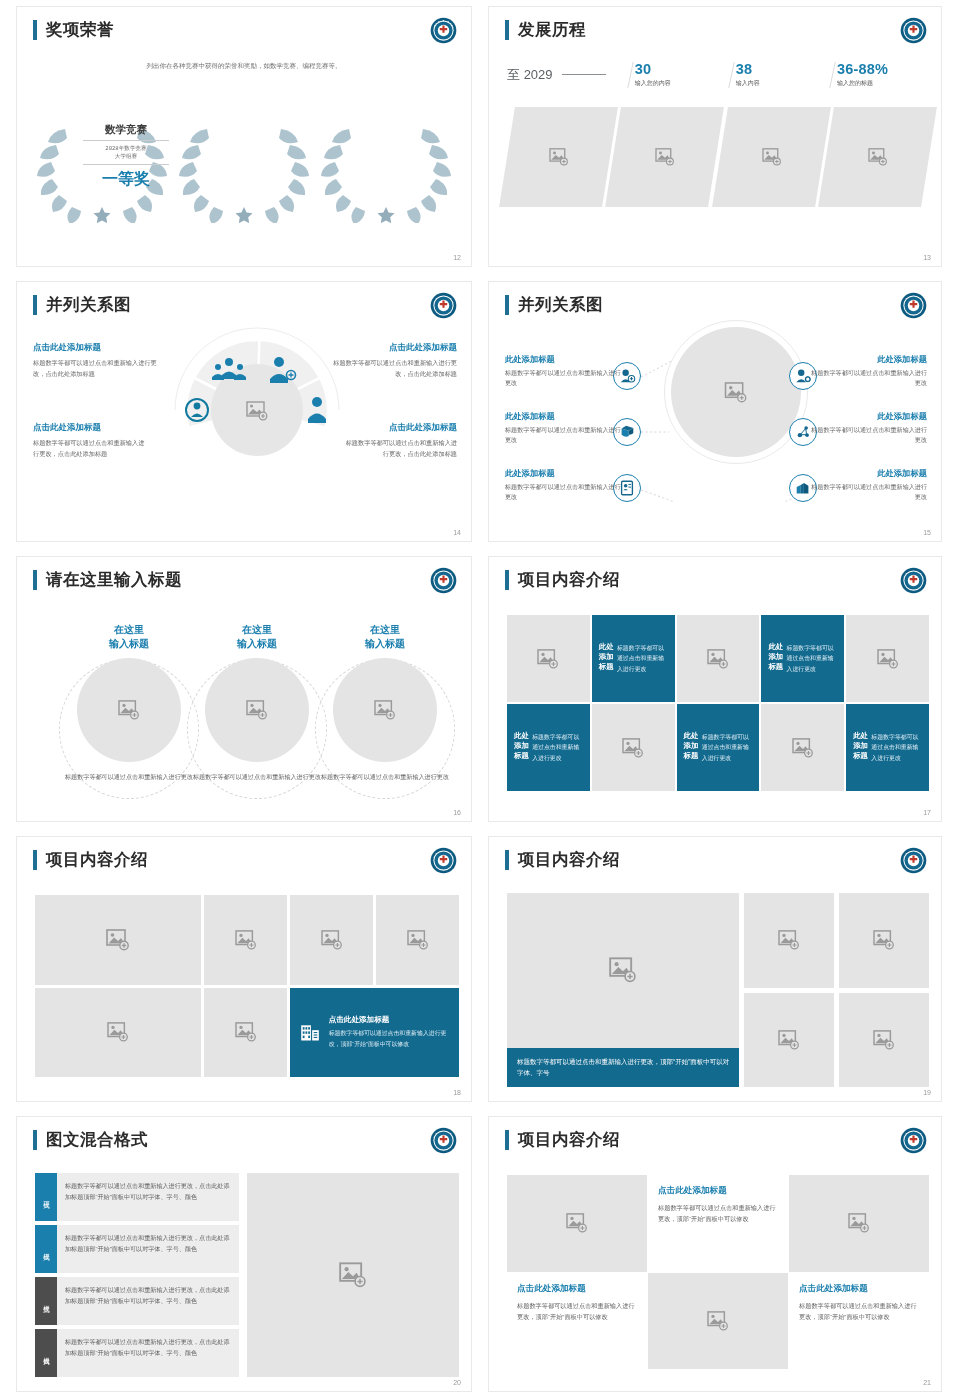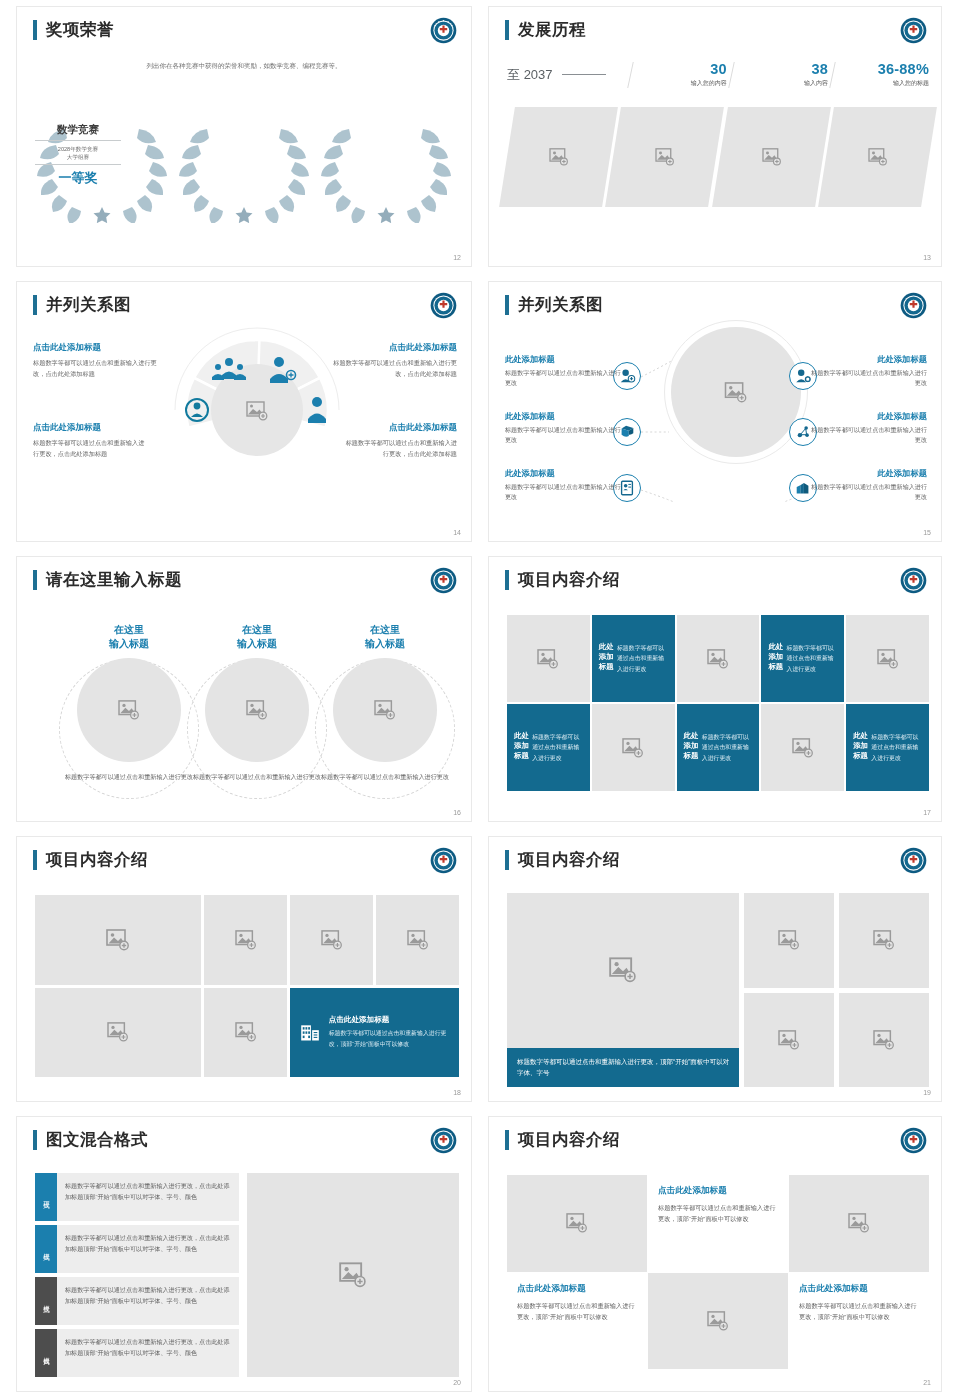--- a/index.html
+++ b/index.html
@@ -35,33 +35,33 @@
   .ph { position:relative; display:inline-block; }
   .ph svg { display:block; }
 
   .gray { background:#e4e4e4; }
   .teal { background:#136a8f; }
 
   
   .s12-h1 { position:absolute; top:32px; left:0; right:0; text-align:center; font-size:17px; font-weight:bold; color:#4a4a4a; letter-spacing:0.5px;}
   .s12-sub { position:absolute; top:55px; left:0; right:0; text-align:center; font-size:6.5px; color:#6d6d6d; }
   .wreaths { position:absolute; top:108px; left:0; right:0; display:flex; justify-content:space-around; padding:0 14px; }
-  .wreath { position:relative; width:134px; height:108px; display:flex; flex-direction:column; align-items:flex-start; }
+  .wreath { position:relative; width:134px; height:108px; display:flex; flex-direction:column; align-items:flex-end;font-family:Liberation Mono, monospace; }
   .wreath .inner { position:relative; z-index:2; width:86px; text-align:center; padding-top:8px; }
   .wr-t { font-size:10.5px; font-weight:bold; color:#3d3d3d; padding-bottom:3px; border-bottom:1px solid #c8ccce; }
   .wr-l1 { font-size:5.6px; color:#6a6a6a; margin-top:4px; line-height:1.45; padding-bottom:3px; border-bottom:1px solid #c8ccce; }
-  .wr-a { font-size:13px; font-weight:bold; color:#1b7fae; margin-top:4px; }
+  .wr-a { font-size:16px; font-weight:bold; color:#1b7fae; margin-top:4px; }
   .wreath .lv { position:absolute; top:0; left:0; width:134px; height:108px; z-index:1; }
 
   
   .s13-stats { position:absolute; top:54px; left:18px; right:12px; display:flex; align-items:center; }
   .s13-year { font-size:13px; color:#5a5f63; white-space:nowrap; }
   .s13-line { width:44px; height:1px; background:#8a8f93; margin-left:9px; }
   .s13-sep { width:1px; height:26px; background:#dcdcdc; transform:skewX(-12deg); margin:0 4px; }
-  .s13-stat { flex:1; text-align:right; }
+  .s13-stat { flex:1; text-align:left; }
   .s13-num { font-size:14.5px; font-weight:bold; color:#1b7fae; letter-spacing:0.2px;}
   .s13-lbl { font-size:6px; color:#545454; margin-top:2px; }
   .s13-imgs { position:absolute; top:100px; left:18px; right:12px; height:100px; display:flex; }
   .s13-cell { flex:1; background:#e4e4e4; display:flex; align-items:center; justify-content:center; margin-right:3px; }
   .s13-cell:last-child { margin-right:0; }
   .sk1 { transform: skewX(-9deg); }
   .sk1 > * { transform: skewX(9deg); }
 
   
   .s14-l { position:absolute; font-size:7.8px; }
@@ -238,21 +238,21 @@
         <circle cx="20" cy="20" r="19" fill="#0e5b82"></circle>
           <circle cx="20" cy="20" r="15" fill="#fff"></circle>
         <circle cx="20" cy="20" r="13.5" fill="#14688f"></circle>
           <circle cx="20" cy="20" r="8.5" fill="#ffffff"></circle>
         <path d="M18.4 12.5h3.2v3.9h3.9v3.2h-3.9v3.9h-3.2v-3.9h-3.9v-3.2h3.9z" fill="#c0392b"></path>
       </svg>
     </div>
     <div class="s13-stats">
       <div class="s13-year">
         <span>至</span>
-        <span>2037</span>
+        <span>2029</span>
       </div>
       <div class="s13-line"></div>
       <div style="flex:0.22"></div>
       <div class="s13-sep"></div>
       <div class="s13-stat">
         <div class="s13-num">30</div>
         <div class="s13-lbl">输入您的内容</div>
       </div>
       <div class="s13-sep"></div>
       <div class="s13-stat">

